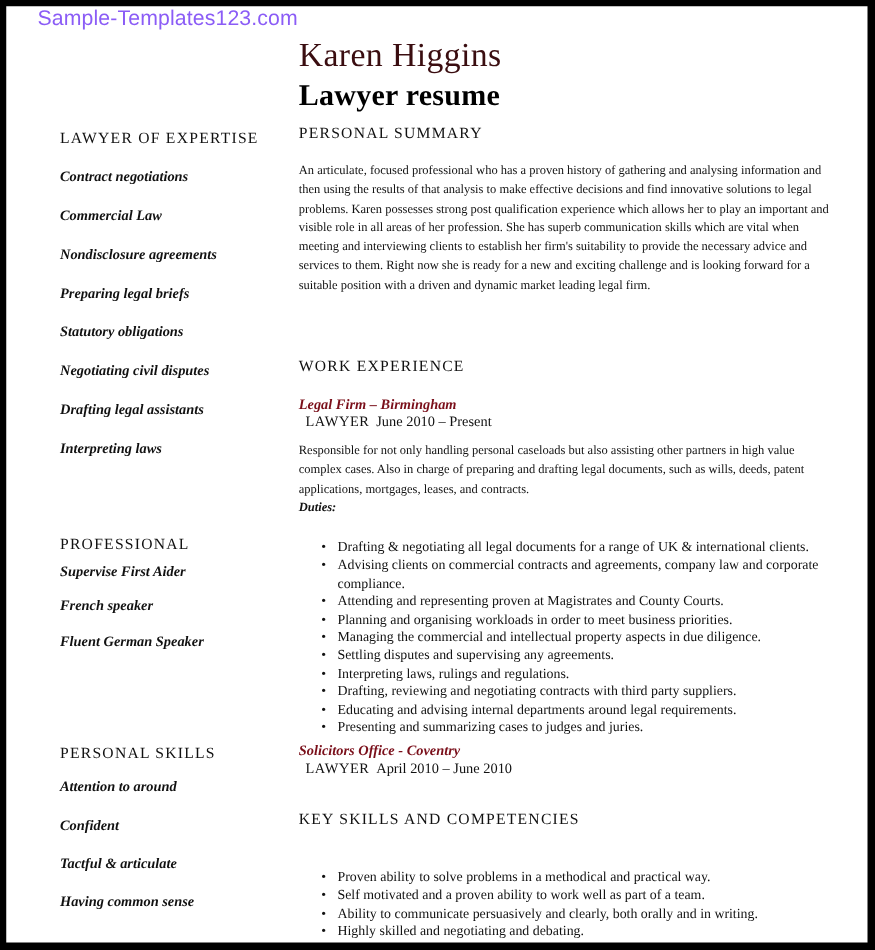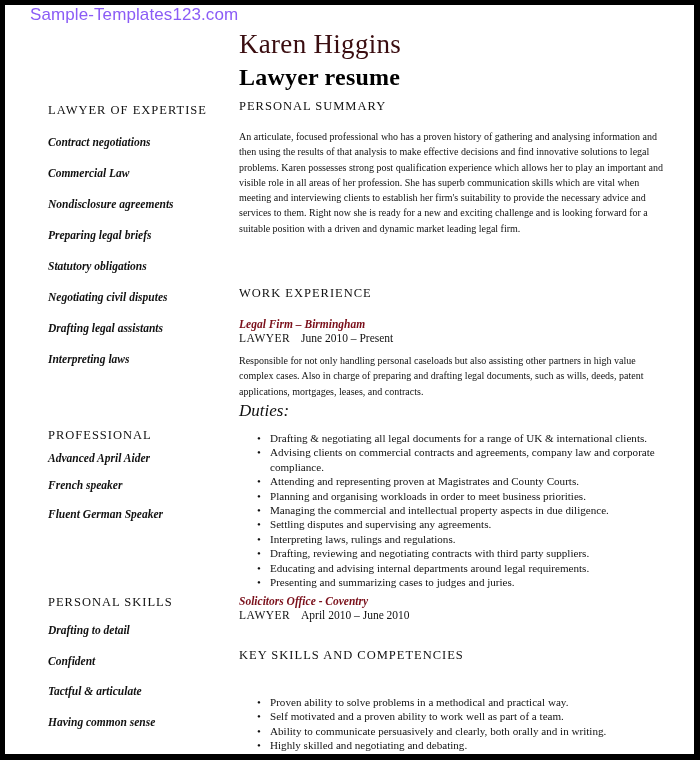--- a/index.html
+++ b/index.html
@@ -38,23 +38,23 @@
     .para {
       position: absolute; left: 0; width: 428px;
       font-size: 10px; line-height: 15.3px; color: #111;
     }
     .company {
       position: absolute; left: 0; font-size: 11.5px; font-style: italic; font-weight: bold; color: #7a0f1a; white-space: nowrap;
     }
     .role-line {
       position: absolute; left: 0; font-size: 11.5px; color: #111; white-space: nowrap;
     }
-    .role-line .role { display: inline-block; width: 62px; letter-spacing: 0.5px; }
+    .role-line .role { display: inline-block; width: 62px; letter-spacing: 0.5px; text-align: center; }
     .duties-label {
-      position: absolute; left: 0; font-size: 17px; font-style: italic; font-weight: normal; color: #111;
+      position: absolute; left: 0; font-size: 10px; font-style: italic; font-weight: bold; color: #111;
     }
     ul.bullets {
       position: absolute; left: 0; margin: 16px; padding: 0; list-style: none; width: 432px;
     }
     ul.bullets li {
       position: relative; padding-left: 15px; font-size: 11.1px; line-height: 14.4px; color: #111;
     }
     ul.bullets li::before {
       content: "\2022"; position: absolute; left: 2px; top: 0; font-size: 11px;
     }
@@ -74,26 +74,26 @@
     <div class="left-item" style="top:131px">Contract negotiations</div>
     <div class="left-item" style="top:162px">Commercial Law</div>
     <div class="left-item" style="top:193px">Nondisclosure agreements</div>
     <div class="left-item" style="top:224px">Preparing legal briefs</div>
     <div class="left-item" style="top:255px">Statutory obligations</div>
     <div class="left-item" style="top:286px">Negotiating civil disputes</div>
     <div class="left-item" style="top:317px">Drafting legal assistants</div>
     <div class="left-item" style="top:348px">Interpreting laws</div>
 
     <div class="sec-head" style="top:423px">PROFESSIONAL</div>
-    <div class="left-item" style="top:447px">Advanced April Aider</div>
+    <div class="left-item" style="top:447px">Supervise First Aider</div>
     <div class="left-item" style="top:474px">French speaker</div>
     <div class="left-item" style="top:503px">Fluent German Speaker</div>
 
     <div class="sec-head" style="top:590px">PERSONAL SKILLS</div>
-    <div class="left-item" style="top:619px">Drafting to detail</div>
+    <div class="left-item" style="top:619px">Attention to around</div>
     <div class="left-item" style="top:650px">Confident</div>
     <div class="left-item" style="top:680px">Tactful &amp; articulate</div>
     <div class="left-item" style="top:711px">Having common sense</div>
   </div>
 
   <div class="right-col">
     <div class="r-head" style="top:94px">PERSONAL SUMMARY</div>
     <div class="para" style="top:124px">An articulate, focused professional who has a proven history of gathering and analysing information and then using the results of that analysis to make effective decisions and find innovative solutions to legal problems. Karen possesses strong post qualification experience which allows her to play an important and visible role in all areas of her profession. She has superb communication skills which are vital when meeting and interviewing clients to establish her firm's suitability to provide the necessary advice and services to them. Right now she is ready for a new and exciting challenge and is looking forward for a suitable position with a driven and dynamic market leading legal firm.</div>
 
     <div class="r-head" style="top:281px">WORK EXPERIENCE</div>

